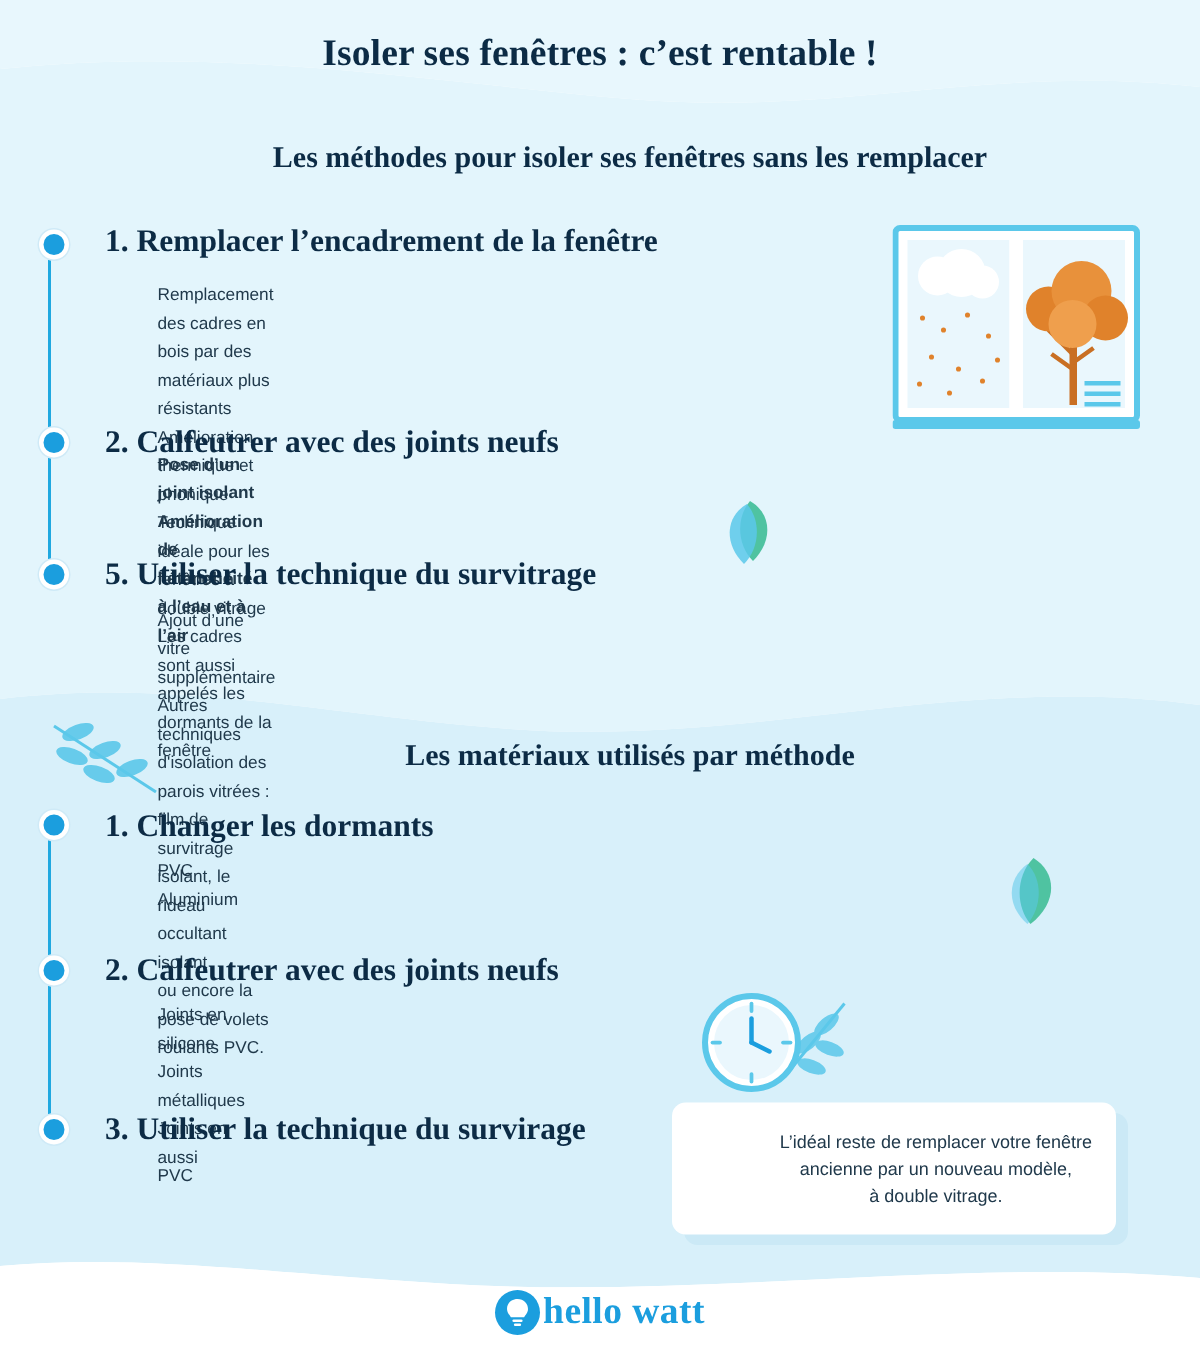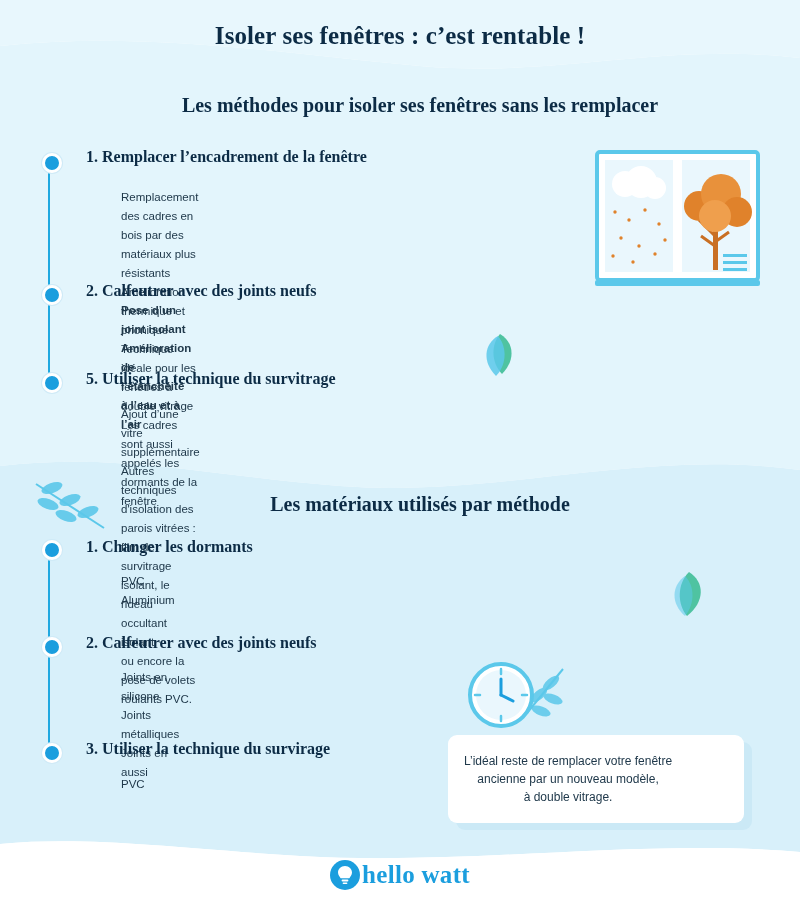--- a/index.html
+++ b/index.html
@@ -24,21 +24,20 @@
     position: absolute;
     left: 0; top: 0;
     width: 800px; height: 913px;
     z-index: 0;
   }
   .content {
     position: relative;
     z-index: 2;
     width: 684px;
     height: 913px;
-    padding-left: 16px;
   }
   
   .main-title {
     position: absolute;
     left: 0; top: 22px;
     width: 800px;
     text-align: center;
     font-family: "Liberation Serif", serif;
     font-weight: bold;
     font-size: 25px;
@@ -75,21 +74,21 @@
     border-radius: 50%;
     background: #1b9ede;
     border: 3px solid #ffffff;
     box-shadow: 0 0 0 1px #cfeaf7;
     left: 26px;
   }
   .step-title {
     position: absolute;
     font-family: "Liberation Serif", serif;
     font-weight: bold;
-    font-size: 16px;
+    font-size: 21px;
     color: #0c2b45;
     left: 70px;
     white-space: nowrap;
     text-align: right;
   }
   .step-lines {
     position: absolute;
     left: 65px;
     font-family: "Liberation Sans", sans-serif;
     font-size: 11.5px;
@@ -119,21 +118,21 @@
   .callout {
     position: absolute;
     left: 448px;
     top: 735px;
     width: 296px;
     height: 88px;
     border-radius: 9px;
     background: #ffffff;
     display: flex;
     align-items: center;
-    justify-content: flex-start;
+    justify-content: flex-end;
   }
   .callout-text {
     font-family: "Liberation Sans", sans-serif;
     font-size: 12px;
     color: #20394b;
     text-align: center;
     line-height: 18px;
     padding: 0 16px;
     white-space: pre-line;
   }

